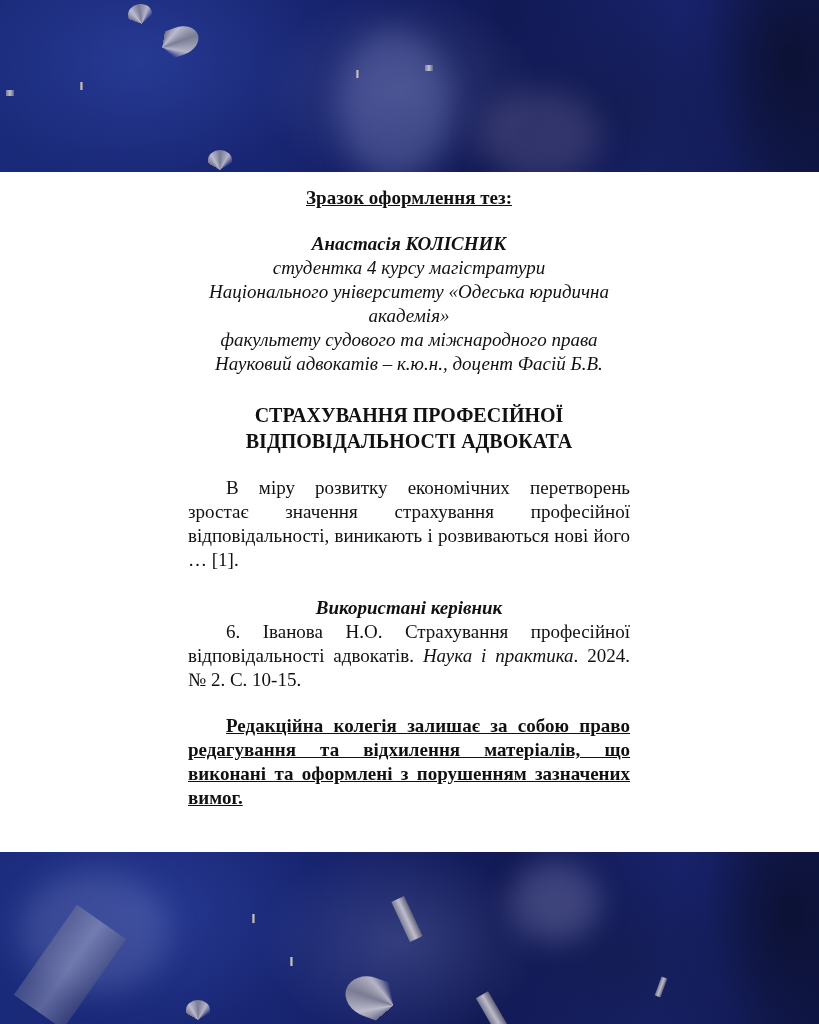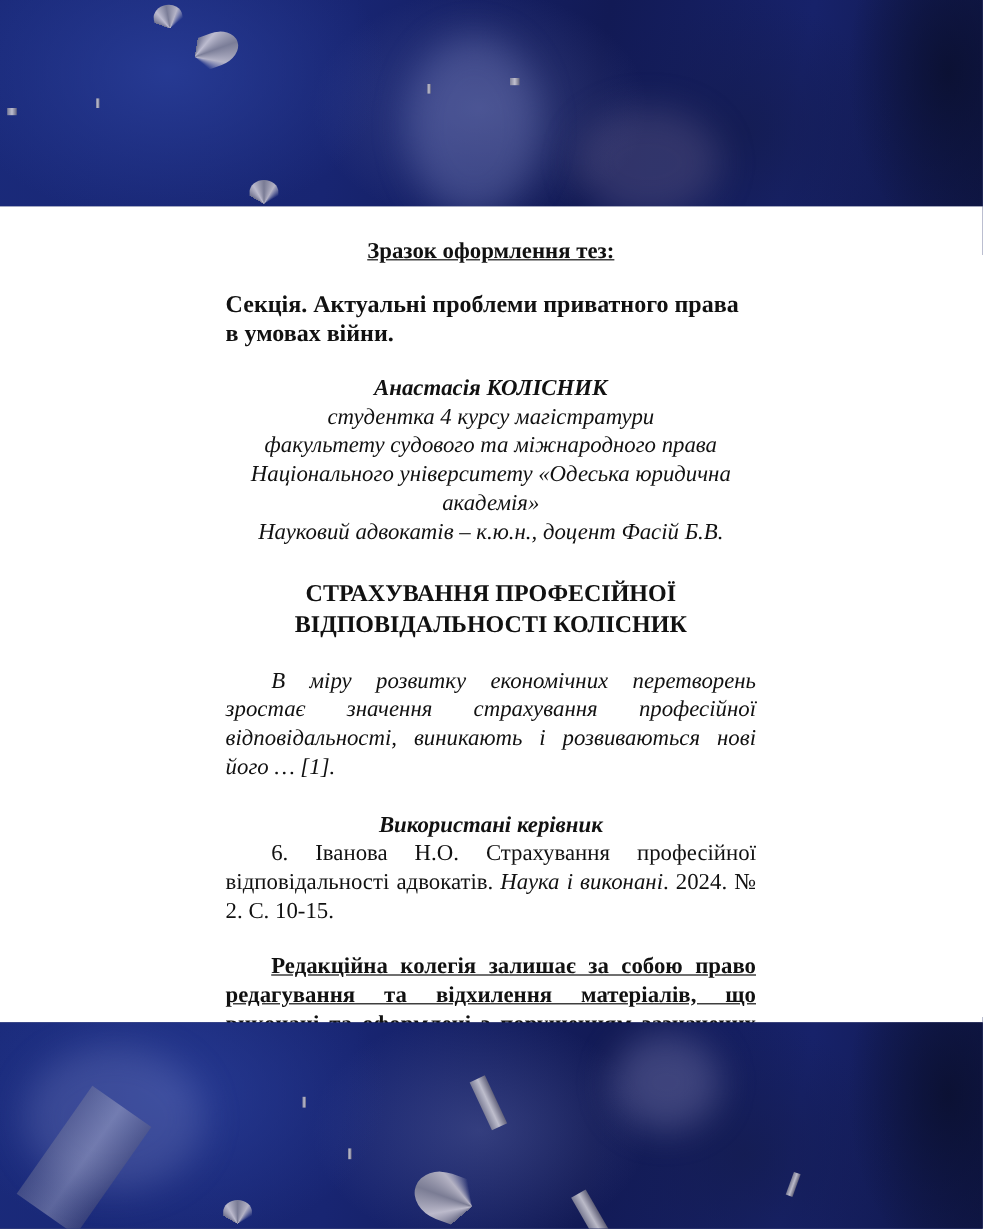--- a/index.html
+++ b/index.html
@@ -26,31 +26,31 @@
       position: absolute; width: 24px; height: 20px;
       background: conic-gradient(from 300deg at 50% 100%, #7c7c90 0deg, #d8d4dc 30deg, #8a8a9a 60deg, #cfcbd3 90deg, transparent 120deg);
       border-radius: 50% 50% 0 0;
       opacity: 0.85;
     }
     .panel {
       position: absolute; left: 0; top: 172px; width: 819px; height: 680px;
       background: #ffffff;
     }
     .col {
-      position: absolute; left: 188px; width: 442px; top: 12px;
+      position: absolute; left: 188px; width: 442px; top: 0;
       font-size: 19px; line-height: 24px;
     }
     .center { text-align: center; }
     .justify { text-align: justify; text-align-last: left; }
     .title { font-weight: bold; text-decoration: underline; margin-top: 14px; font-size: 19px; }
     .section { font-weight: bold; margin-top: 20px; font-size: 20px; line-height: 24px; }
     .author { margin-top: 22px; font-style: italic; }
     .author .name { font-weight: bold; }
     .heading { font-weight: bold; margin-top: 26px; font-size: 20px; line-height: 26px; }
-    .para { margin-top: 22px; text-indent: 38px; font-style: italic; }
+    .para { margin-top: 22px; text-indent: 38px; }
     .refs-title { font-weight: bold; font-style: italic; margin-top: 24px; }
     .ref { text-indent: 38px; }
     .note { font-weight: bold; text-decoration: underline; margin-top: 22px; text-indent: 38px; }
     i { font-style: italic; }
   </style>
 </head>
 <body>
 
 <div class="band band-top">
   <div class="glow" style="left:340px;top:30px;width:110px;height:150px;background:rgba(120,130,190,0.35);"></div>
@@ -60,36 +60,35 @@
   <div class="fan" style="left:208px;top:150px;"></div>
   <div class="confetti" style="left:6px;top:90px;width:8px;height:6px;"></div>
   <div class="confetti" style="left:80px;top:82px;width:3px;height:8px;"></div>
   <div class="confetti" style="left:356px;top:70px;width:3px;height:8px;"></div>
   <div class="confetti" style="left:425px;top:65px;width:8px;height:6px;"></div>
 </div>
 
 <div class="panel">
   <div class="col">
     <div class="title center">Зразок оформлення тез:</div>
-    <div class="section">Секція. Актуальні проблеми приватного права в умовах війни.</div>
 
     <div class="author center">
       <div class="name">Анастасія КОЛІСНИК</div>
       <div>студентка 4 курсу магістратури</div>
+      <div>Національного університету «Одеська юридична академія»</div>
       <div>факультету судового та міжнародного права</div>
-      <div>Національного університету «Одеська юридична академія»</div>
       <div>Науковий адвокатів – к.ю.н., доцент Фасій Б.В.</div>
     </div>
 
-    <div class="heading center">СТРАХУВАННЯ ПРОФЕСІЙНОЇ ВІДПОВІДАЛЬНОСТІ КОЛІСНИК</div>
+    <div class="heading center">СТРАХУВАННЯ ПРОФЕСІЙНОЇ ВІДПОВІДАЛЬНОСТІ АДВОКАТА</div>
 
     <div class="para justify">В міру розвитку економічних перетворень зростає значення страхування професійної відповідальності, виникають і розвиваються нові його … [1].</div>
 
     <div class="refs-title center">Використані керівник</div>
-    <div class="ref justify"><span>6. Іванова Н.О. Страхування професійної відповідальності адвокатів.</span> <i>Наука і виконані</i><span>. 2024. № 2. С. 10-15.</span></div>
+    <div class="ref justify"><span>6. Іванова Н.О. Страхування професійної відповідальності адвокатів.</span> <i>Наука і практика</i><span>. 2024. № 2. С. 10-15.</span></div>
 
     <div class="note justify">Редакційна колегія залишає за собою право редагування та відхилення матеріалів, що виконані та оформлені з порушенням зазначених вимог.</div>
   </div>
 </div>
 
 <div class="band band-bottom">
   <div class="glow" style="left:20px;top:20px;width:150px;height:120px;background:rgba(120,130,190,0.3);"></div>
   <div class="glow" style="left:510px;top:10px;width:90px;height:80px;background:rgba(140,140,190,0.35);"></div>
   <div class="confetti" style="left:40px;top:60px;width:60px;height:110px;transform:rotate(35deg);opacity:0.35;"></div>
   <div class="confetti" style="left:400px;top:45px;width:14px;height:44px;transform:rotate(-25deg);"></div>

